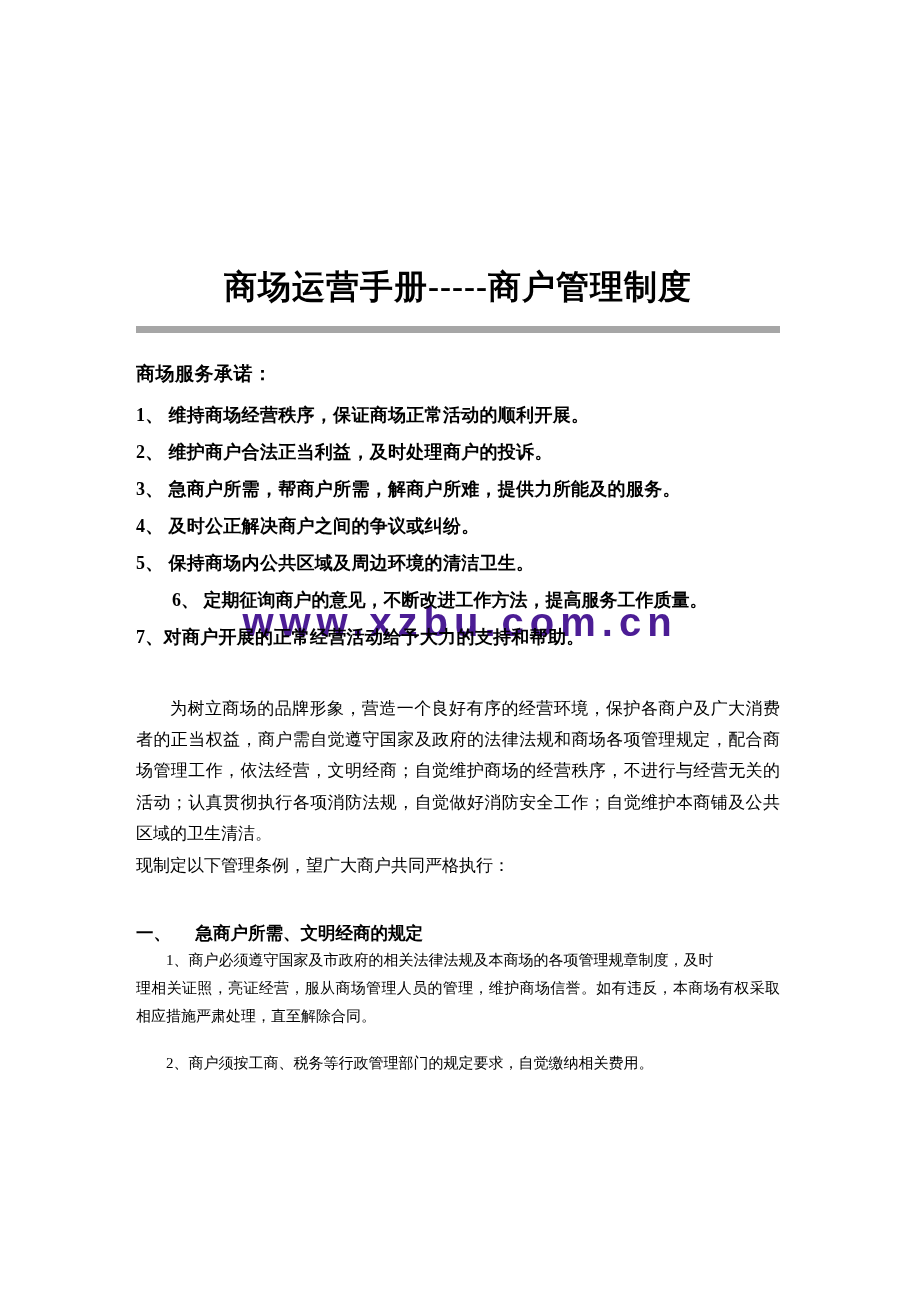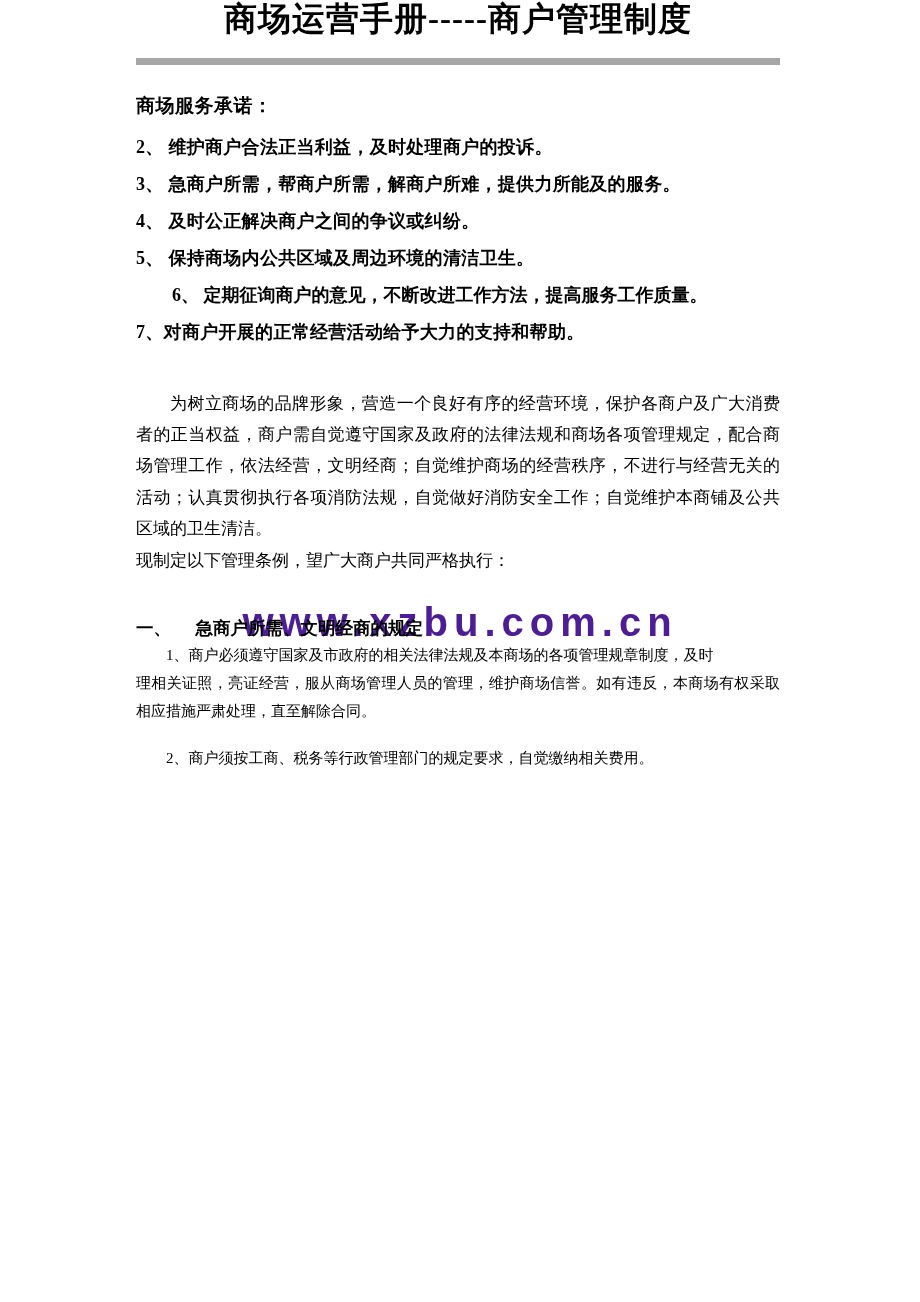--- a/index.html
+++ b/index.html
@@ -36,20 +36,21 @@
     pointer-events: none;
     user-select: none;
     z-index: 0;
   }
   .content {
     position: relative;
     z-index: 1;
   }
   .doc-title {
     margin: 0;
+    padding-top: 268px;
     font-size: 33px;
     font-weight: bold;
     text-align: center;
     letter-spacing: 1px;
     line-height: 1.2;
   }
   .title-rule {
     margin: 18px 0 0 0;
     height: 7px;
     background: #a6a6a6;
@@ -116,20 +117,21 @@
   <div class="watermark">www.xzbu.com.cn</div>
 
   <div class="content">
 
     <h1 class="doc-title">商场运营手册-----商户管理制度</h1>
     <div class="title-rule"></div>
 
     <div class="section-heading">商场服务承诺：</div>
 
     <ul class="promise-list">
+      <li>1、 维持商场经营秩序，保证商场正常活动的顺利开展。</li>
       <li>2、 维护商户合法正当利益，及时处理商户的投诉。</li>
       <li>3、 急商户所需，帮商户所需，解商户所难，提供力所能及的服务。</li>
       <li>4、 及时公正解决商户之间的争议或纠纷。</li>
       <li>5、 保持商场内公共区域及周边环境的清洁卫生。</li>
       <li class="tight">6、 定期征询商户的意见，不断改进工作方法，提高服务工作质量。</li>
       <li>7、对商户开展的正常经营活动给予大力的支持和帮助。</li>
     </ul>
 
     <div class="para-block">
       <p class="body-para indent2">为树立商场的品牌形象，营造一个良好有序的经营环境，保护各商户及广大消费者的正当权益，商户需自觉遵守国家及政府的法律法规和商场各项管理规定，配合商场管理工作，依法经营，文明经商；自觉维护商场的经营秩序，不进行与经营无关的活动；认真贯彻执行各项消防法规，自觉做好消防安全工作；自觉维护本商铺及公共区域的卫生清洁。</p>

